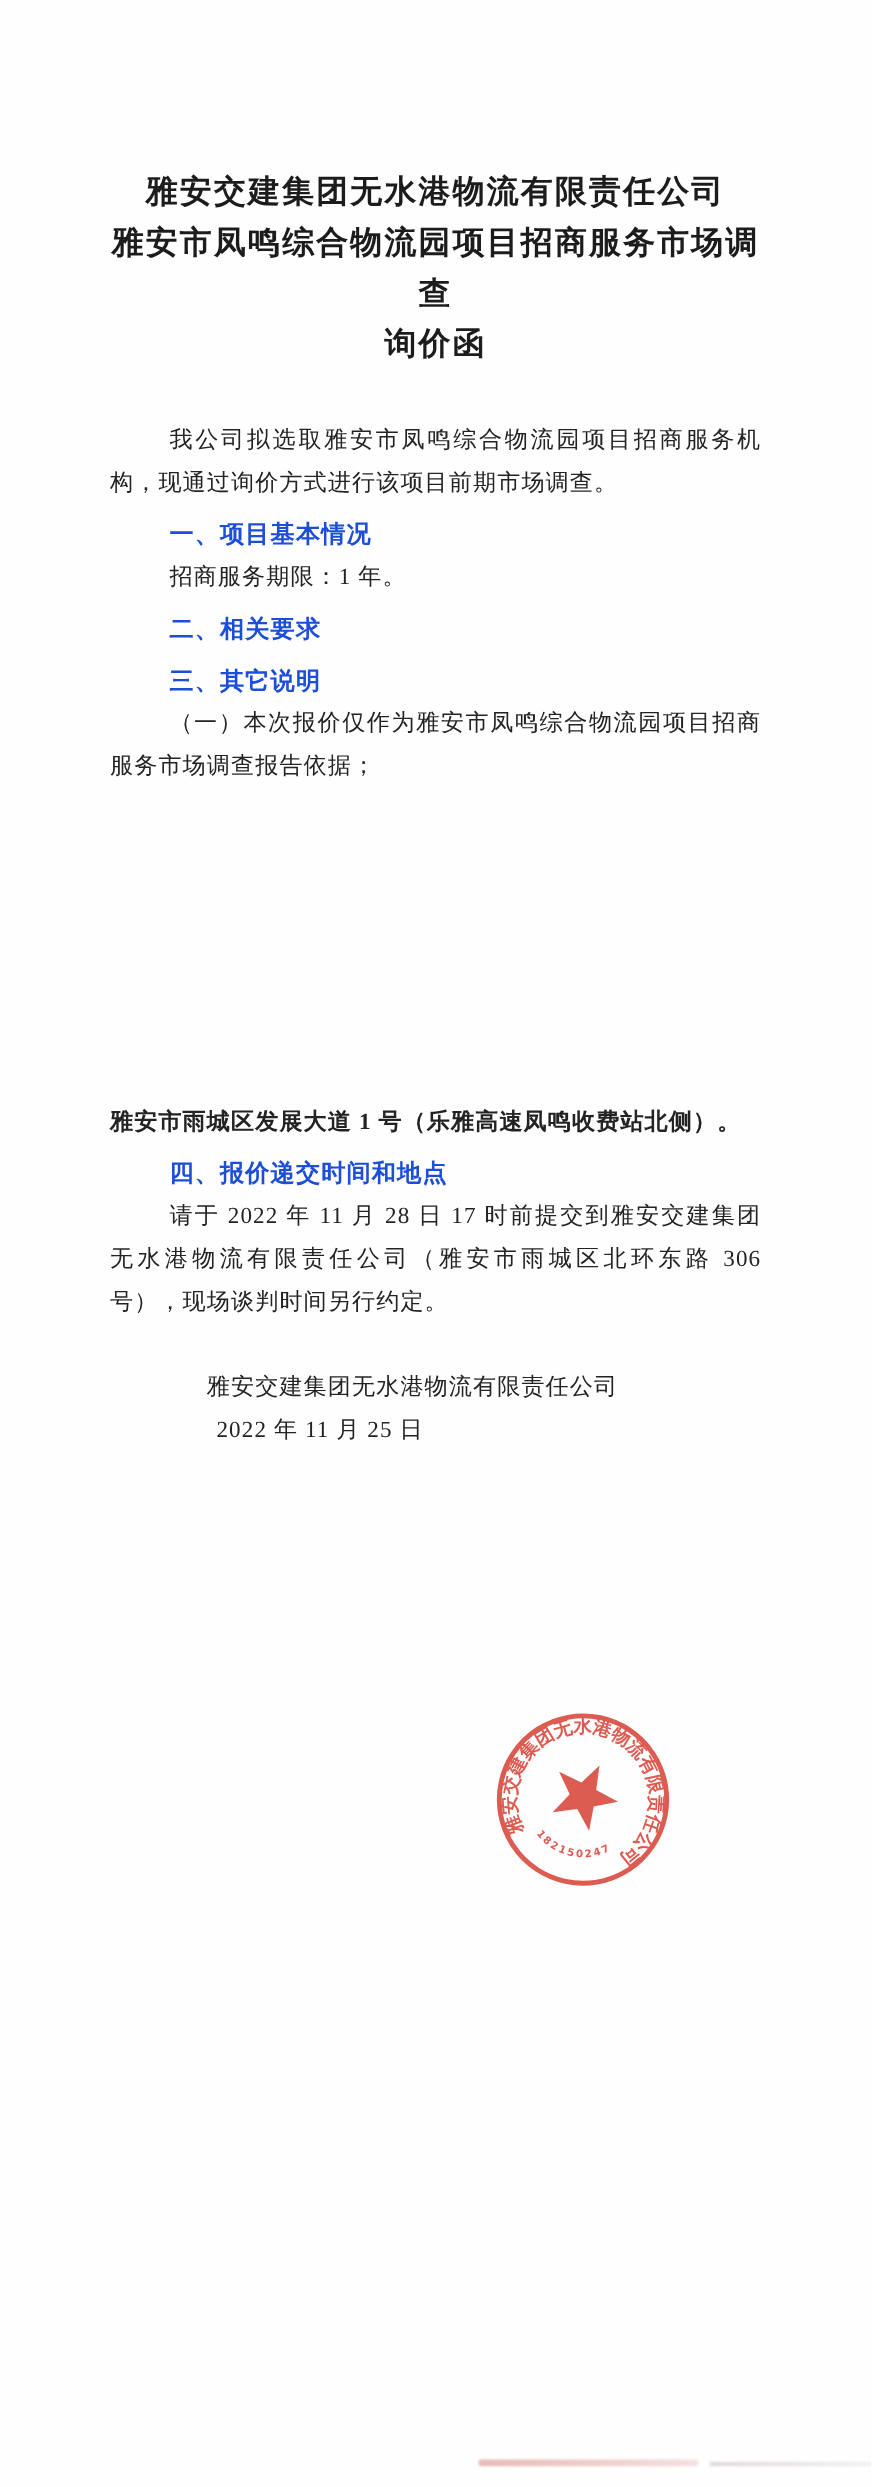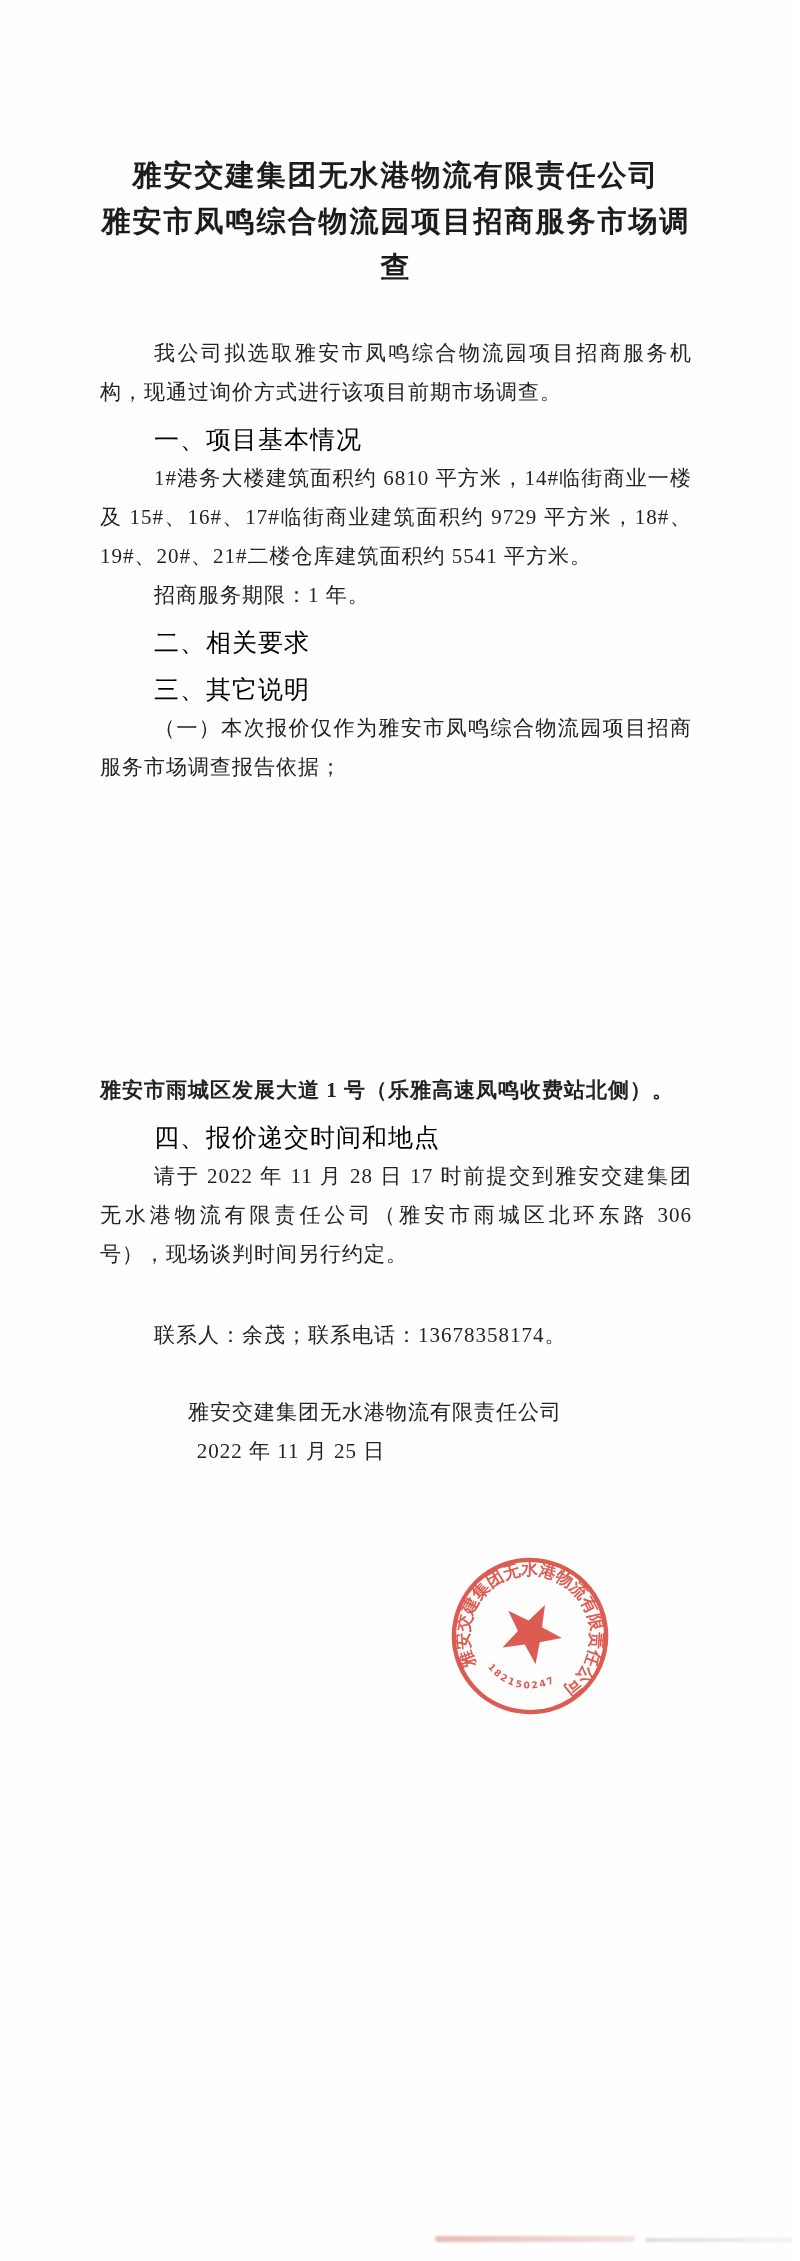--- a/index.html
+++ b/index.html
@@ -30,26 +30,26 @@
     font-size: 29px;
     line-height: 46px;
     text-align: center;
     letter-spacing: 2px;
     color: #1c1c1c;
     margin: 0 0 44px 0;
   }
   .title .tline { display: block; }
   h2.sec-heading {
     font-family: "Liberation Sans", "DejaVu Sans", sans-serif;
-    font-weight: 400;
-    font-size: 25px;
+    font-weight: 700;
+    font-size: 22px;
     line-height: 39px;
     margin: 8px 0 0 0;
     text-indent: 54px;
-    color: #000000;
+    color: #1d4ed8;
   }
   p.para {
     margin: 0;
     text-indent: 54px;
   }
   p.noindent {
     margin: 0;
     text-indent: 0;
     font-weight: bold;
   }
@@ -108,41 +108,40 @@
 </style>
 </head>
 <body>
 
 <div class="page">
   <div class="doc">
 
     <h1 class="title">
       <span class="tline">雅安交建集团无水港物流有限责任公司</span>
       <span class="tline">雅安市凤鸣综合物流园项目招商服务市场调查</span>
+      <span class="tline">询价函</span>
     </h1>
 
     <p class="para">我公司拟选取雅安市凤鸣综合物流园项目招商服务机构，现通过询价方式进行该项目前期市场调查。</p>
 
     <h2 class="sec-heading">一、项目基本情况</h2>
-    <p class="para">1#港务大楼建筑面积约 6810 平方米，14#临街商业一楼及 15#、16#、17#临街商业建筑面积约 9729 平方米，18#、19#、20#、21#二楼仓库建筑面积约 5541 平方米。</p>
     <p class="para">招商服务期限：1 年。</p>
 
     <h2 class="sec-heading">二、相关要求</h2>
 
     <h2 class="sec-heading">三、其它说明</h2>
     <p class="para">（一）本次报价仅作为雅安市凤鸣综合物流园项目招商服务市场调查报告依据；</p>
 
     <div class="page-gap"></div>
 
     <p class="noindent">雅安市雨城区发展大道 1 号（乐雅高速凤鸣收费站北侧）。</p>
 
     <h2 class="sec-heading">四、报价递交时间和地点</h2>
     <p class="para">请于 2022 年 11 月 28 日 17 时前提交到雅安交建集团无水港物流有限责任公司（雅安市雨城区北环东路 306 号），现场谈判时间另行约定。</p>
 
-    <p class="contact">联系人：余茂；联系电话：13678358174。</p>
 
     <div class="signature">
       <div class="sig-company">雅安交建集团无水港物流有限责任公司</div>
       <div class="sig-date">2022 年 11 月 25 日</div>
     </div>
   </div>
 
   <div class="stamp">
     <svg viewBox="0 0 170 170" xmlns="http://www.w3.org/2000/svg">
       <defs>

